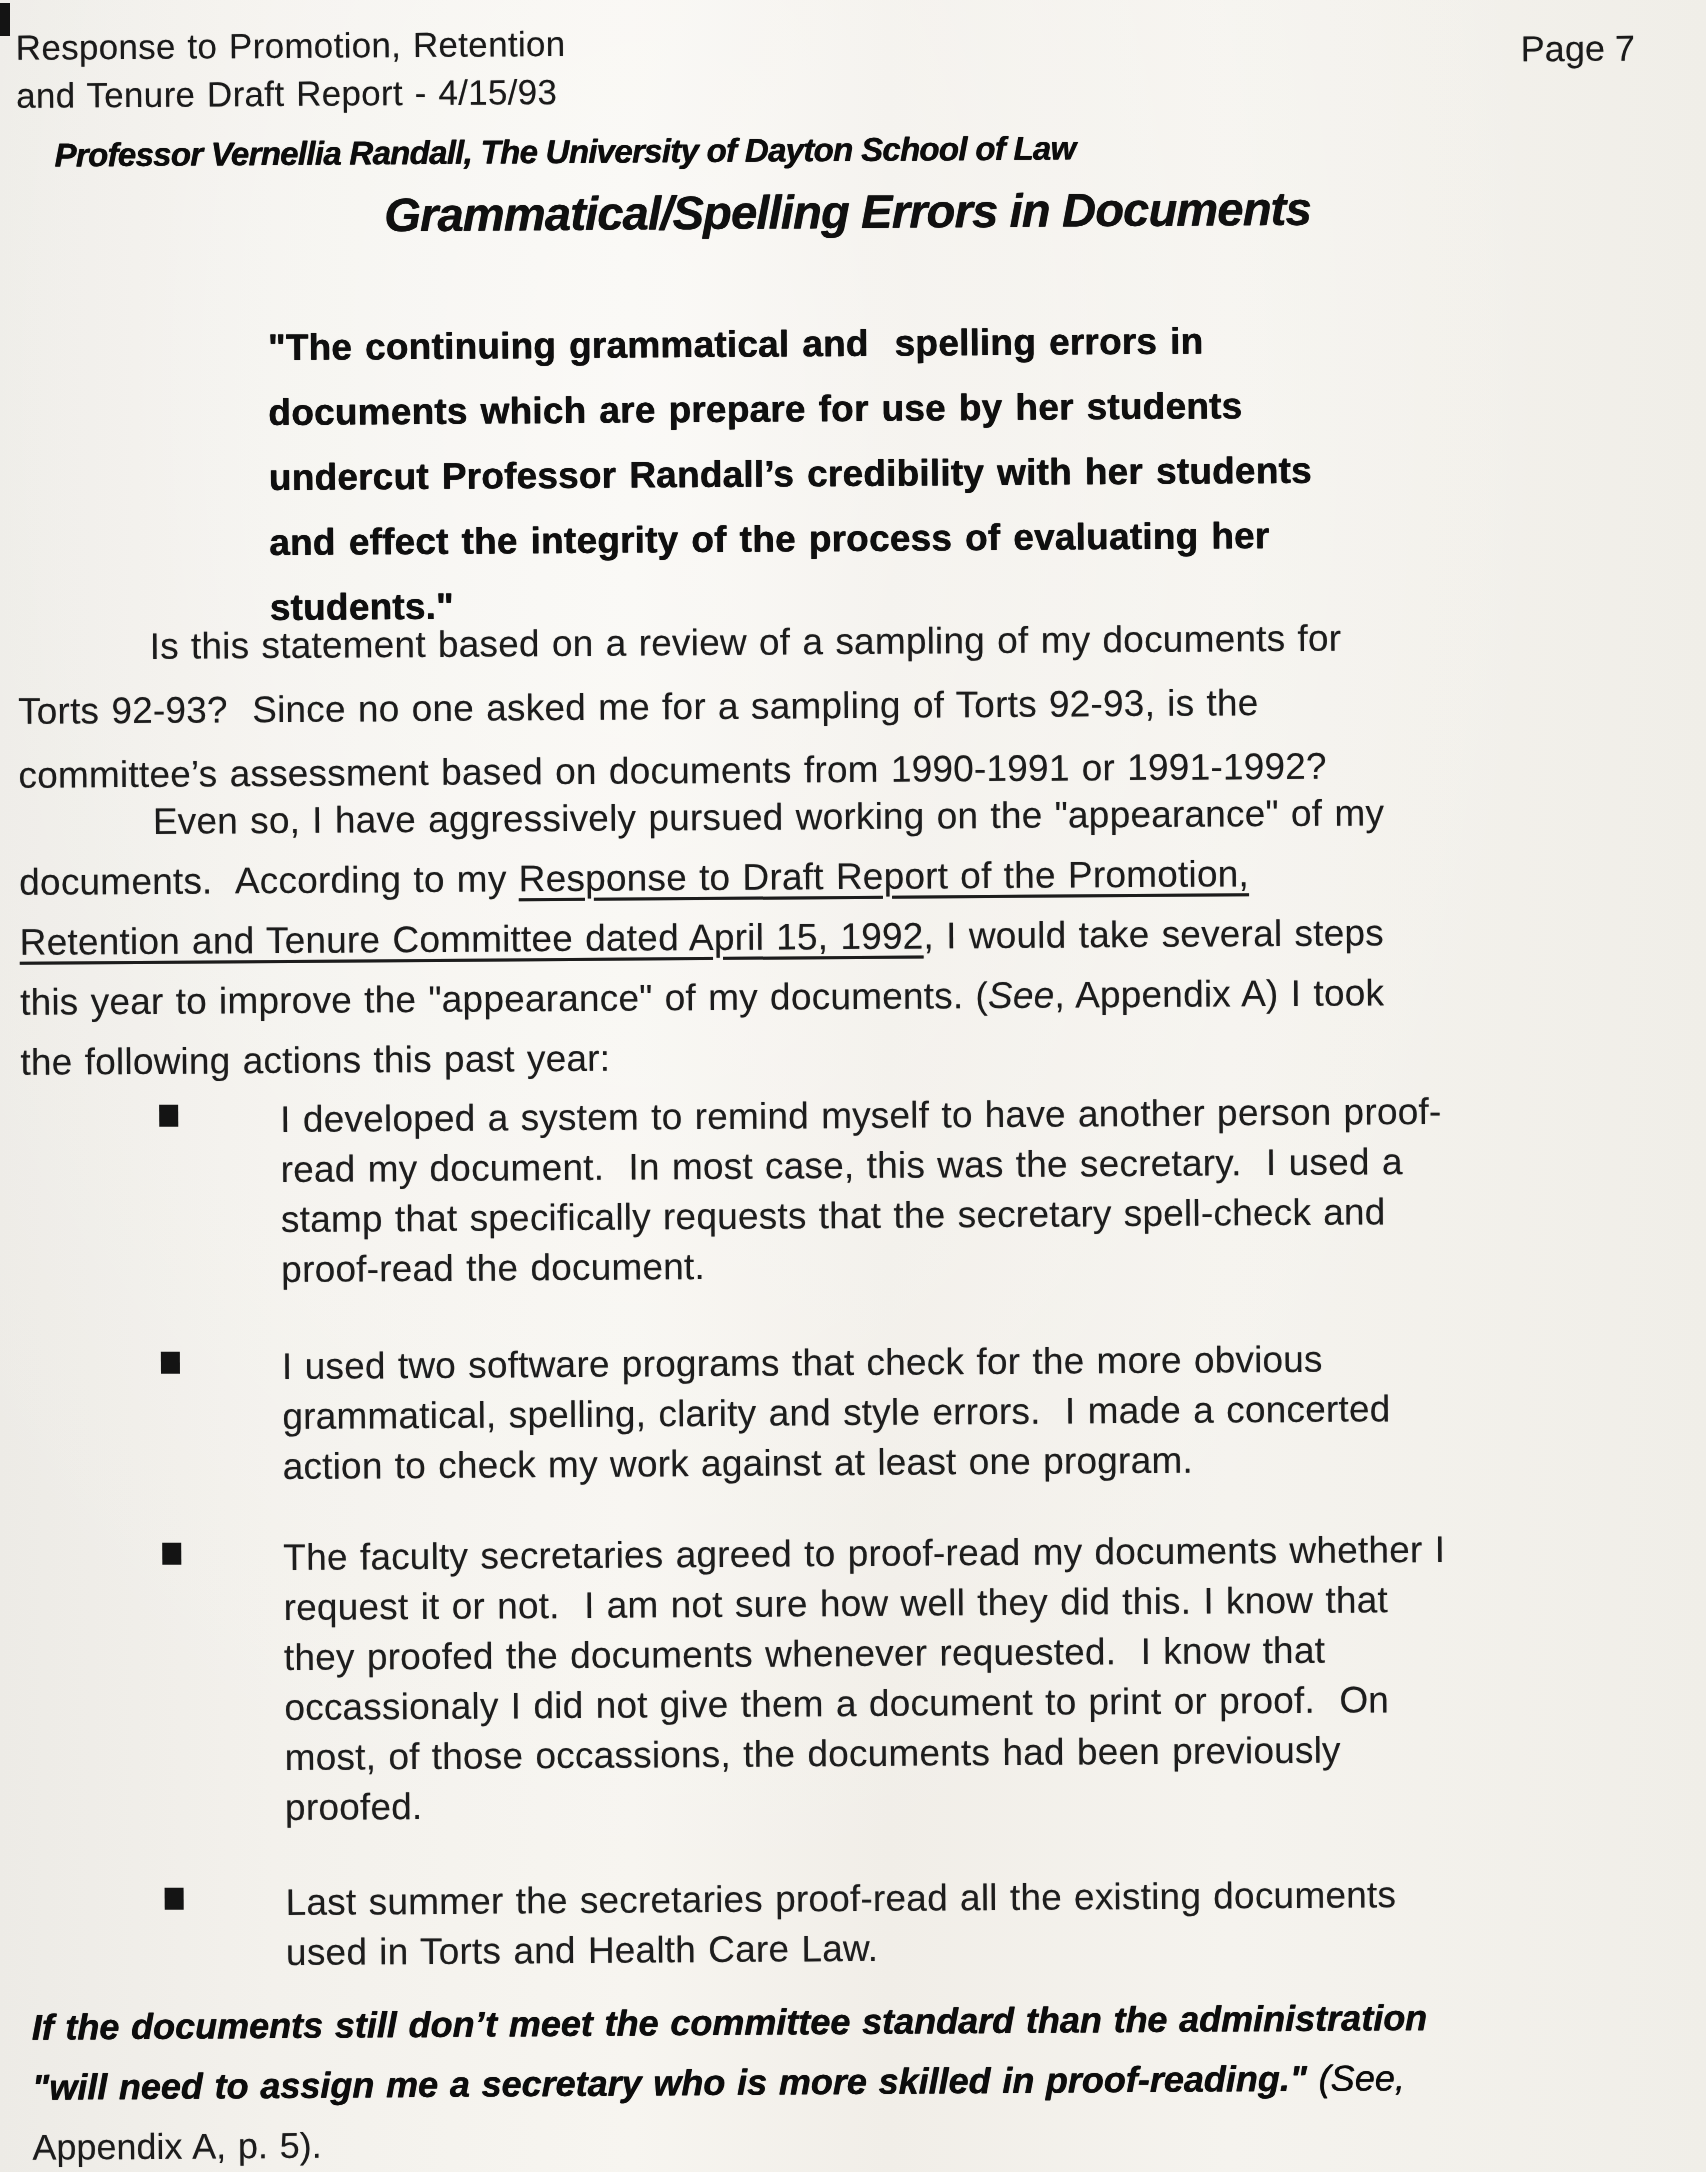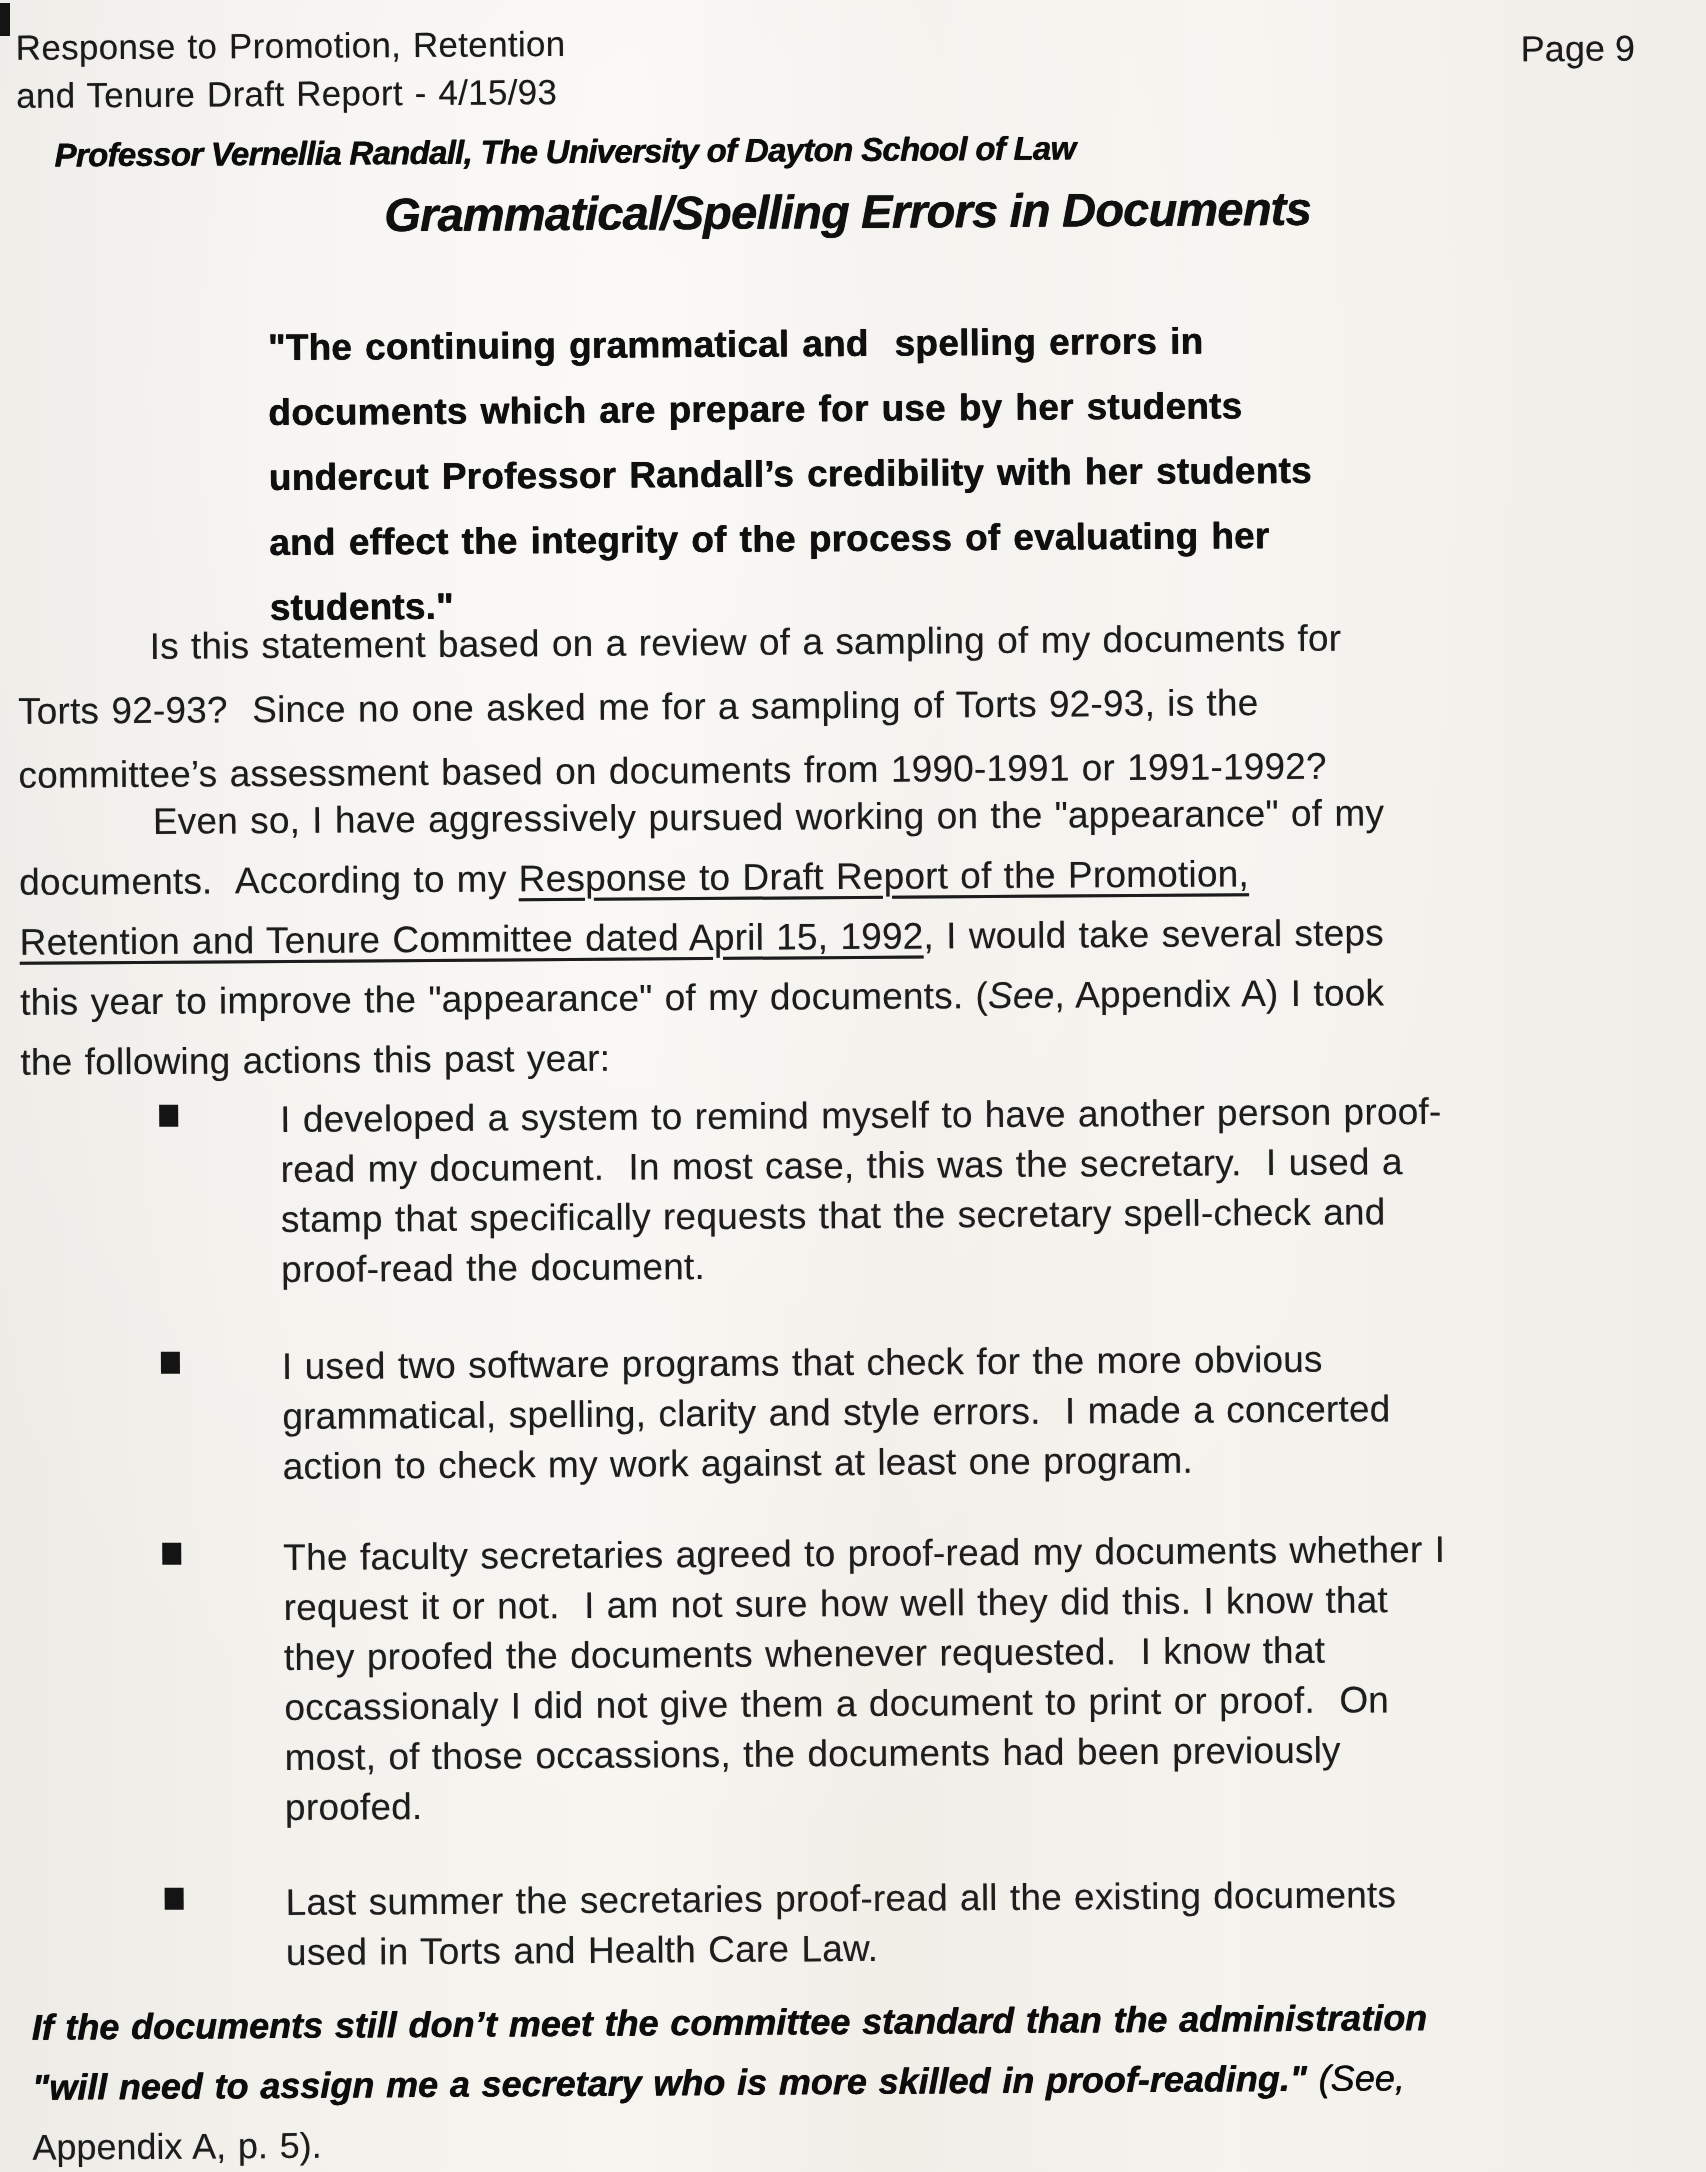--- a/index.html
+++ b/index.html
@@ -52,21 +52,21 @@
 
 <div class="page">
   <div class="artifact-corner"></div>
   <div class="rot">
 
     <div class="header-left soft">
         <div>Response to Promotion, Retention</div>
         <div>and Tenure Draft Report - 4/15/93</div>
       </div>
 
-    <div class="page-num soft">Page 9</div>
+    <div class="page-num soft">Page 7</div>
 
     <div class="byline heavy">Professor Vernellia Randall, The University of Dayton School of Law</div>
 
     <h1 class="doc-title heavy">Grammatical/Spelling Errors in Documents</h1>
 
     <blockquote class="quote heavy">"The continuing grammatical and  spelling errors in
 documents which are prepare for use by her students
 undercut Professor Randall’s credibility with her students
 and effect the integrity of the process of evaluating her
 students."</blockquote>

